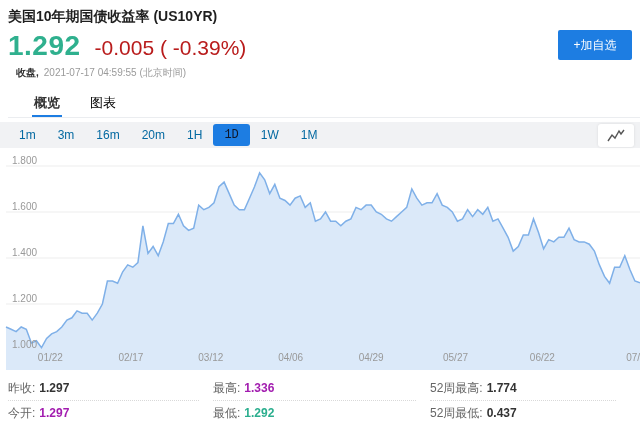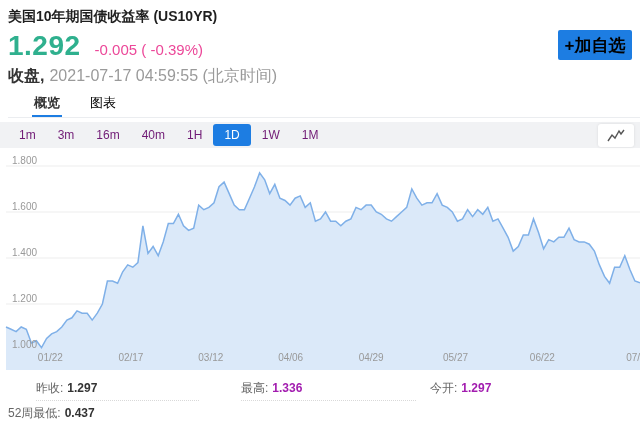--- a/index.html
+++ b/index.html
@@ -3,50 +3,50 @@
 <meta charset="utf-8">
 <style>
   * { margin:0; padding:0; box-sizing:border-box; }
   body { font-family:"Liberation Sans","DejaVu Sans",sans-serif; background:#fff; }
   .app { position:relative; width:640px; height:426px; background:#fff; overflow:hidden; }
 
   
   .title { position:absolute; left:8px; top:8px; font-size:14px; font-weight:600; color:#1f1f1f; }
   .price-row { position:absolute; left:8px; top:30px; display:flex; align-items:baseline; }
   .price { font-size:28px; font-weight:700; color:#2fb08e; letter-spacing:0.5px; }
-  .change { font-size:15px; color:#ec4899; margin-left:14px; }
-  .meta-row { position:absolute; left:8px; top:66px; font-size:16px; }
+  .change { font-size:21px; color:#b91c1c; margin-left:14px; }
+  .meta-row { position:absolute; left:16px; top:66px; font-size:10px; }
   .meta-row .status { font-weight:700; color:#333; margin-right:5px; }
   .meta-row .ts { color:#9a9a9a; }
-  .add-btn { position:absolute; right:8px; top:30px; width:74px; height:30px; background:#1d7de2; color:#000000;
-             font-size:17px; border:none; border-radius:2px; cursor:pointer;font-weight:bold; }
+  .add-btn { position:absolute; right:8px; top:30px; width:74px; height:30px; background:#1d7de2; color:#ffffff;
+             font-size:12px; border:none; border-radius:2px; cursor:pointer; }
 
   
   .tabs { position:absolute; left:0; top:92px; width:640px; height:26px; border-bottom:1px solid #ebedf0; padding-left:24px; display:flex; gap:26px;margin-left:8px; }
   .tab { font-size:13px; color:#000000; padding:2px 2px 6px; cursor:pointer; }
   .tab.active { color:#333; font-weight:700; border-bottom:2px solid #1d7de2; }
 
   
   .tf-bar { position:absolute; left:0; top:122px; width:640px; height:26px; background:#f1f2f4; display:flex; align-items:center; padding-left:8px; }
-  .tf-btn { font-size:12px; color:#701a75; padding:4px 11px; border-radius:3px; cursor:pointer; }
-  .tf-btn.active { background:#1d7de2; color:#ffffff; }
+  .tf-btn { font-size:12px; color:#0369a1; padding:4px 11px; border-radius:3px; cursor:pointer; }
+  .tf-btn.active { background:#1d7de2; color:#0f172a;font-family:Liberation Mono, monospace; }
   .chart-type-btn { position:absolute; right:6px; top:124px; width:36px; height:23px; background:#fff; border-radius:3px;
                     box-shadow:0 0 3px rgba(0,0,0,0.10); display:flex; align-items:center; justify-content:center; cursor:pointer; }
 
   
   .chart-wrap { position:absolute; left:4px; top:150px; width:640px; height:224px; }
   .chart-wrap svg { display:block; }
   .grid-line { stroke:#ededed; stroke-width:1; }
   .y-label, .x-label { font-size:10px; fill:#999; }
 
   
   .stats { position:absolute; left:0; top:376px; width:640px; padding:0 10px 0 8px;
            display:grid; grid-template-columns:205px 217px 1fr; font-size:12px; }
   .stat-cell { height:25px; line-height:25px; margin-right:14px; white-space:nowrap; }
-  .stat-cell.r1 { border-bottom:1px dotted #d9d9d9;margin-left:28px; }
+  .stat-cell.r1 { border-bottom:1px dotted #d9d9d9; }
   .stat-label { color:#666; margin-right:4px; }
   .stat-value { font-weight:700; }
   .stat-value[data-color="dark"]  { color:#333; }
   .stat-value[data-color="red"]   { color:#a21caf; }
   .stat-value[data-color="green"] { color:#2bae8e; }
 </style>
 </head>
 <body>
 
 <div class="app">
@@ -66,21 +66,21 @@
 
   <div class="tabs">
     <div class="tab active">概览</div>
     <div class="tab">图表</div>
   </div>
 
   <div class="tf-bar">
       <div class="tf-btn">1m</div>
       <div class="tf-btn">3m</div>
       <div class="tf-btn">16m</div>
-      <div class="tf-btn">40m</div>
+      <div class="tf-btn">20m</div>
       <div class="tf-btn">1H</div>
       <div class="tf-btn active">1D</div>
       <div class="tf-btn">1W</div>
       <div class="tf-btn">1M</div>
     </div>
 
   <div class="chart-type-btn">
     <svg width="18" height="13" viewBox="0 0 18 13">
       <polyline points="1,12 5,6 8,9 12,2 14,5 17,1" fill="none" stroke="#555" stroke-width="1.4"></polyline>
     </svg>
@@ -112,21 +112,27 @@
 
   </div>
 
   <div class="stats">
     <div class="stat-cell r1">
       <span class="stat-label">昨收:</span><span class="stat-value" data-color="dark">1.297</span>
     </div>
     <div class="stat-cell r1">
       <span class="stat-label">最高:</span><span class="stat-value" data-color="red">1.336</span>
     </div>
+    <div class="stat-cell r1">
+      <span class="stat-label">52周最高:</span><span class="stat-value" data-color="dark">1.774</span>
+    </div>
     <div class="stat-cell">
       <span class="stat-label">今开:</span><span class="stat-value" data-color="red">1.297</span>
+    </div>
+    <div class="stat-cell">
+      <span class="stat-label">最低:</span><span class="stat-value" data-color="green">1.292</span>
     </div>
     <div class="stat-cell">
       <span class="stat-label">52周最低:</span><span class="stat-value" data-color="dark">0.437</span>
     </div>
   </div>
 
 </div>
 
 </body></html>

